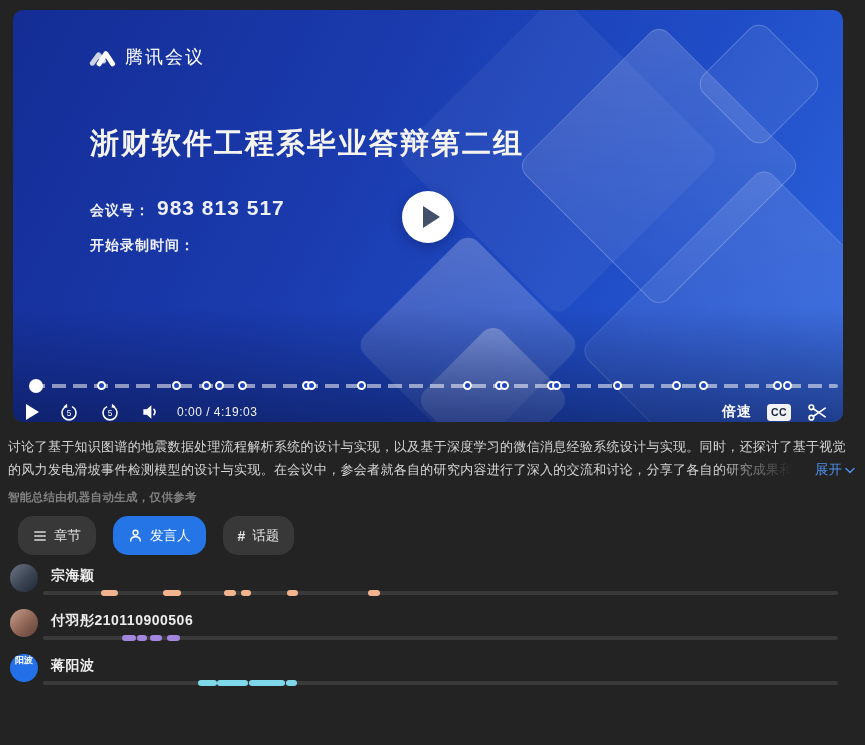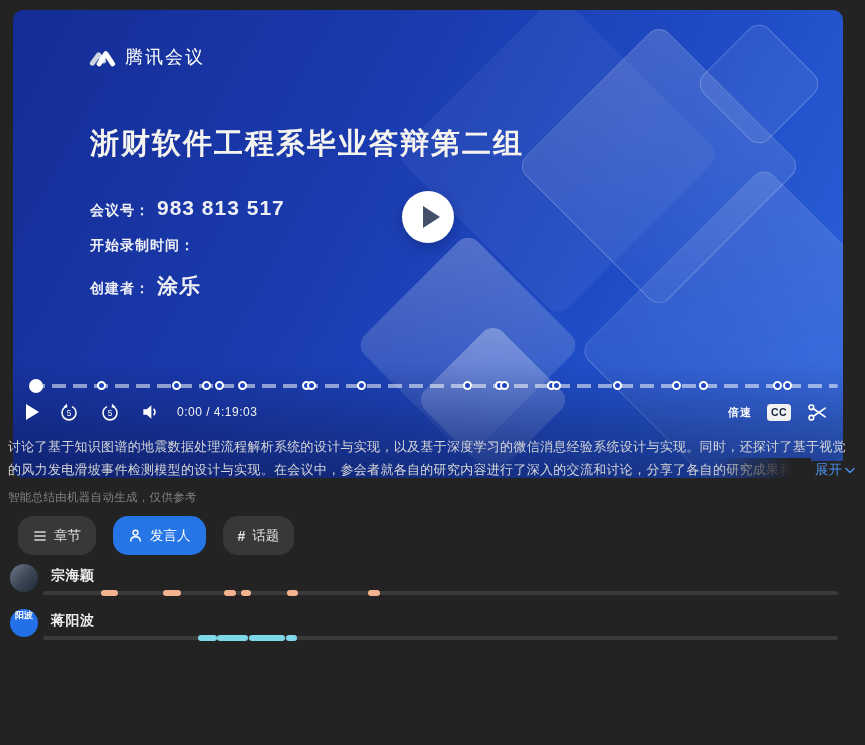--- a/index.html
+++ b/index.html
@@ -4,21 +4,21 @@
 <style>
   html,body{margin:0;padding:0;}
   body{
     width:865px;height:745px;position:relative;overflow:hidden;
     background:#232323;
     font-family:"Liberation Sans","DejaVu Sans",sans-serif;
     -webkit-font-smoothing:antialiased;
   }
   
   .player{
-    position:absolute;left:13px;top:10px;width:830px;height:468px;
+    position:absolute;left:13px;top:10px;width:830px;height:412px;
     border-radius:10px;overflow:hidden;
     background:linear-gradient(118deg,#142d95 0%,#1a3aad 38%,#1f4cc6 68%,#2d64de 100%);
   }
   .cube{position:absolute;transform:rotate(45deg);border-radius:14px;}
   .c1{width:200px;height:200px;left:545px;top:55px;background:linear-gradient(135deg,rgba(255,255,255,.17),rgba(255,255,255,.03));border:1px solid rgba(255,255,255,.18);}
   .c2{width:90px;height:90px;left:700px;top:28px;background:rgba(255,255,255,.07);border:1px solid rgba(255,255,255,.2);}
   .c3{width:260px;height:260px;left:620px;top:210px;background:linear-gradient(135deg,rgba(255,255,255,.13),rgba(255,255,255,.02));border:1px solid rgba(255,255,255,.15);}
   .c4{width:160px;height:160px;left:375px;top:255px;background:linear-gradient(135deg,rgba(255,255,255,.24),rgba(255,255,255,.05));}
   .c5{width:110px;height:110px;left:425px;top:335px;background:linear-gradient(135deg,rgba(255,255,255,.3),rgba(255,255,255,.08));}
   .c6{width:230px;height:230px;left:430px;top:30px;background:rgba(255,255,255,.05);}
@@ -43,31 +43,31 @@
   .marker{position:absolute;top:0;width:5px;height:5px;border:2.5px solid #ffffff;border-radius:50%;
     background:#1c43c4;transform:translateX(-5px);}
   .playhead{position:absolute;left:-2px;top:-2px;width:14px;height:14px;border-radius:50%;background:#ffffff;}
   
   .controls{position:absolute;left:13px;right:14px;top:389px;height:26px;display:flex;align-items:center;}
   .ctl{display:flex;align-items:center;justify-content:center;cursor:pointer;}
   .ctl-play .tri{width:0;height:0;border-top:8px solid transparent;border-bottom:8px solid transparent;border-left:13px solid #ffffff;}
   .ctl + .ctl{margin-left:19px;}
   .time{margin-left:16px;color:#f2f2f2;font-size:12px;letter-spacing:.5px;}
   .ctl-right{margin-left:auto;display:flex;align-items:center;gap:15px;}
-  .speed{color:#ffffff;font-size:11px;font-weight:bold;cursor:pointer;letter-spacing:1px;}
+  .speed{color:#ffffff;font-size:14px;font-weight:bold;cursor:pointer;letter-spacing:1px;}
   .cc-badge{width:24px;height:17px;border-radius:3.5px;background:#f2f2f2;color:#14233f;
     font-size:10.5px;font-weight:bold;display:flex;align-items:center;justify-content:center;cursor:pointer;letter-spacing:.5px;}
   
   .summary{position:absolute;left:8px;top:435px;width:849px;}
   .summary-text{font-size:13px;line-height:23px;color:#d5d5d7;height:46px;overflow:hidden;letter-spacing:.3px;}
   .fade{position:absolute;right:46px;top:23px;width:95px;height:23px;
     background:linear-gradient(90deg,rgba(35,35,35,0),#232323 80%);}
   .expand{position:absolute;right:2px;top:26px;color:#4d8fe8;font-size:13.5px;
     display:flex;align-items:center;gap:3px;cursor:pointer;background:#232323;padding-left:4px;}
-  .disclaimer{margin-top:9px;font-size:11.5px;color:#818181;letter-spacing:.3px;}
+  .disclaimer{margin-top:9px;font-size:11.5px;color:#818181;letter-spacing:.3px;font-weight:bold;}
   
   .tabs{position:absolute;left:18px;top:516px;display:flex;gap:17px;}
   .pill{height:39px;border-radius:15px;background:#383838;color:#e2e2e2;display:flex;
     align-items:center;gap:7px;padding:0 15px;font-size:13.5px;cursor:pointer;white-space:nowrap;}
   .pill.active{background:#2575e6;color:#ffffff;}
   .hash-glyph{font-size:14px;font-weight:bold;color:inherit;line-height:1;}
   
   .speakers{position:absolute;left:10px;top:560px;width:828px;}
   .srow{position:relative;height:45px;}
   .avatar{position:absolute;left:0;top:4px;width:28px;height:28px;border-radius:50%;
@@ -100,24 +100,20 @@
   </div>
 
   <div class="v-title">浙财软件工程系毕业答辩第二组</div>
   <div class="v-meta">
       <div class="meta-line">
         <span class="mlab">会议号：</span>
         <span class="mval">983 813 517</span>
       </div>
       <div class="meta-line">
         <span class="mlab">开始录制时间：</span>
-      </div>
-      <div class="meta-line">
-        <span class="mlab">创建者：</span>
-        <span class="mval">涂乐</span>
       </div>
     </div>
 
   <div class="play-overlay">
     <div class="tri"></div>
   </div>
 
   <div class="progress">
     <div class="bar-dashes"></div>
     <div class="playhead" style="left: calc(0% - 2px);"></div>
@@ -237,20 +233,30 @@
       <div class="strack">
         <div class="seg" style="left: 7.3%; width: 2.14%; background: rgb(242, 179, 142);"></div>
         <div class="seg" style="left: 15.09%; width: 2.26%; background: rgb(242, 179, 142);"></div>
         <div class="seg" style="left: 22.77%; width: 1.51%; background: rgb(242, 179, 142);"></div>
         <div class="seg" style="left: 24.91%; width: 1.26%; background: rgb(242, 179, 142);"></div>
         <div class="seg" style="left: 30.69%; width: 1.38%; background: rgb(242, 179, 142);"></div>
         <div class="seg" style="left: 40.88%; width: 1.51%; background: rgb(242, 179, 142);"></div>
       </div>
     </div>
     <div class="srow">
+      <div class="avatar" style="background: linear-gradient(135deg, rgb(201, 160, 142), rgb(141, 99, 84) 55%, rgb(92, 64, 56));"></div>
+      <div class="sname">付羽彤210110900506</div>
+      <div class="strack">
+        <div class="seg" style="left: 9.94%; width: 1.76%; background: rgb(162, 134, 222);"></div>
+        <div class="seg" style="left: 11.82%; width: 1.26%; background: rgb(162, 134, 222);"></div>
+        <div class="seg" style="left: 13.46%; width: 1.51%; background: rgb(162, 134, 222);"></div>
+        <div class="seg" style="left: 15.6%; width: 1.64%; background: rgb(162, 134, 222);"></div>
+      </div>
+    </div>
+    <div class="srow">
       <div class="avatar" style="background: rgb(36, 112, 232);">
         <span>阳波</span>
       </div>
       <div class="sname">蒋阳波</div>
       <div class="strack">
         <div class="seg" style="left: 19.5%; width: 2.39%; background: rgb(126, 216, 234);"></div>
         <div class="seg" style="left: 21.89%; width: 3.9%; background: rgb(126, 216, 234);"></div>
         <div class="seg" style="left: 25.91%; width: 4.53%; background: rgb(126, 216, 234);"></div>
         <div class="seg" style="left: 30.57%; width: 1.38%; background: rgb(126, 216, 234);"></div>
       </div>

